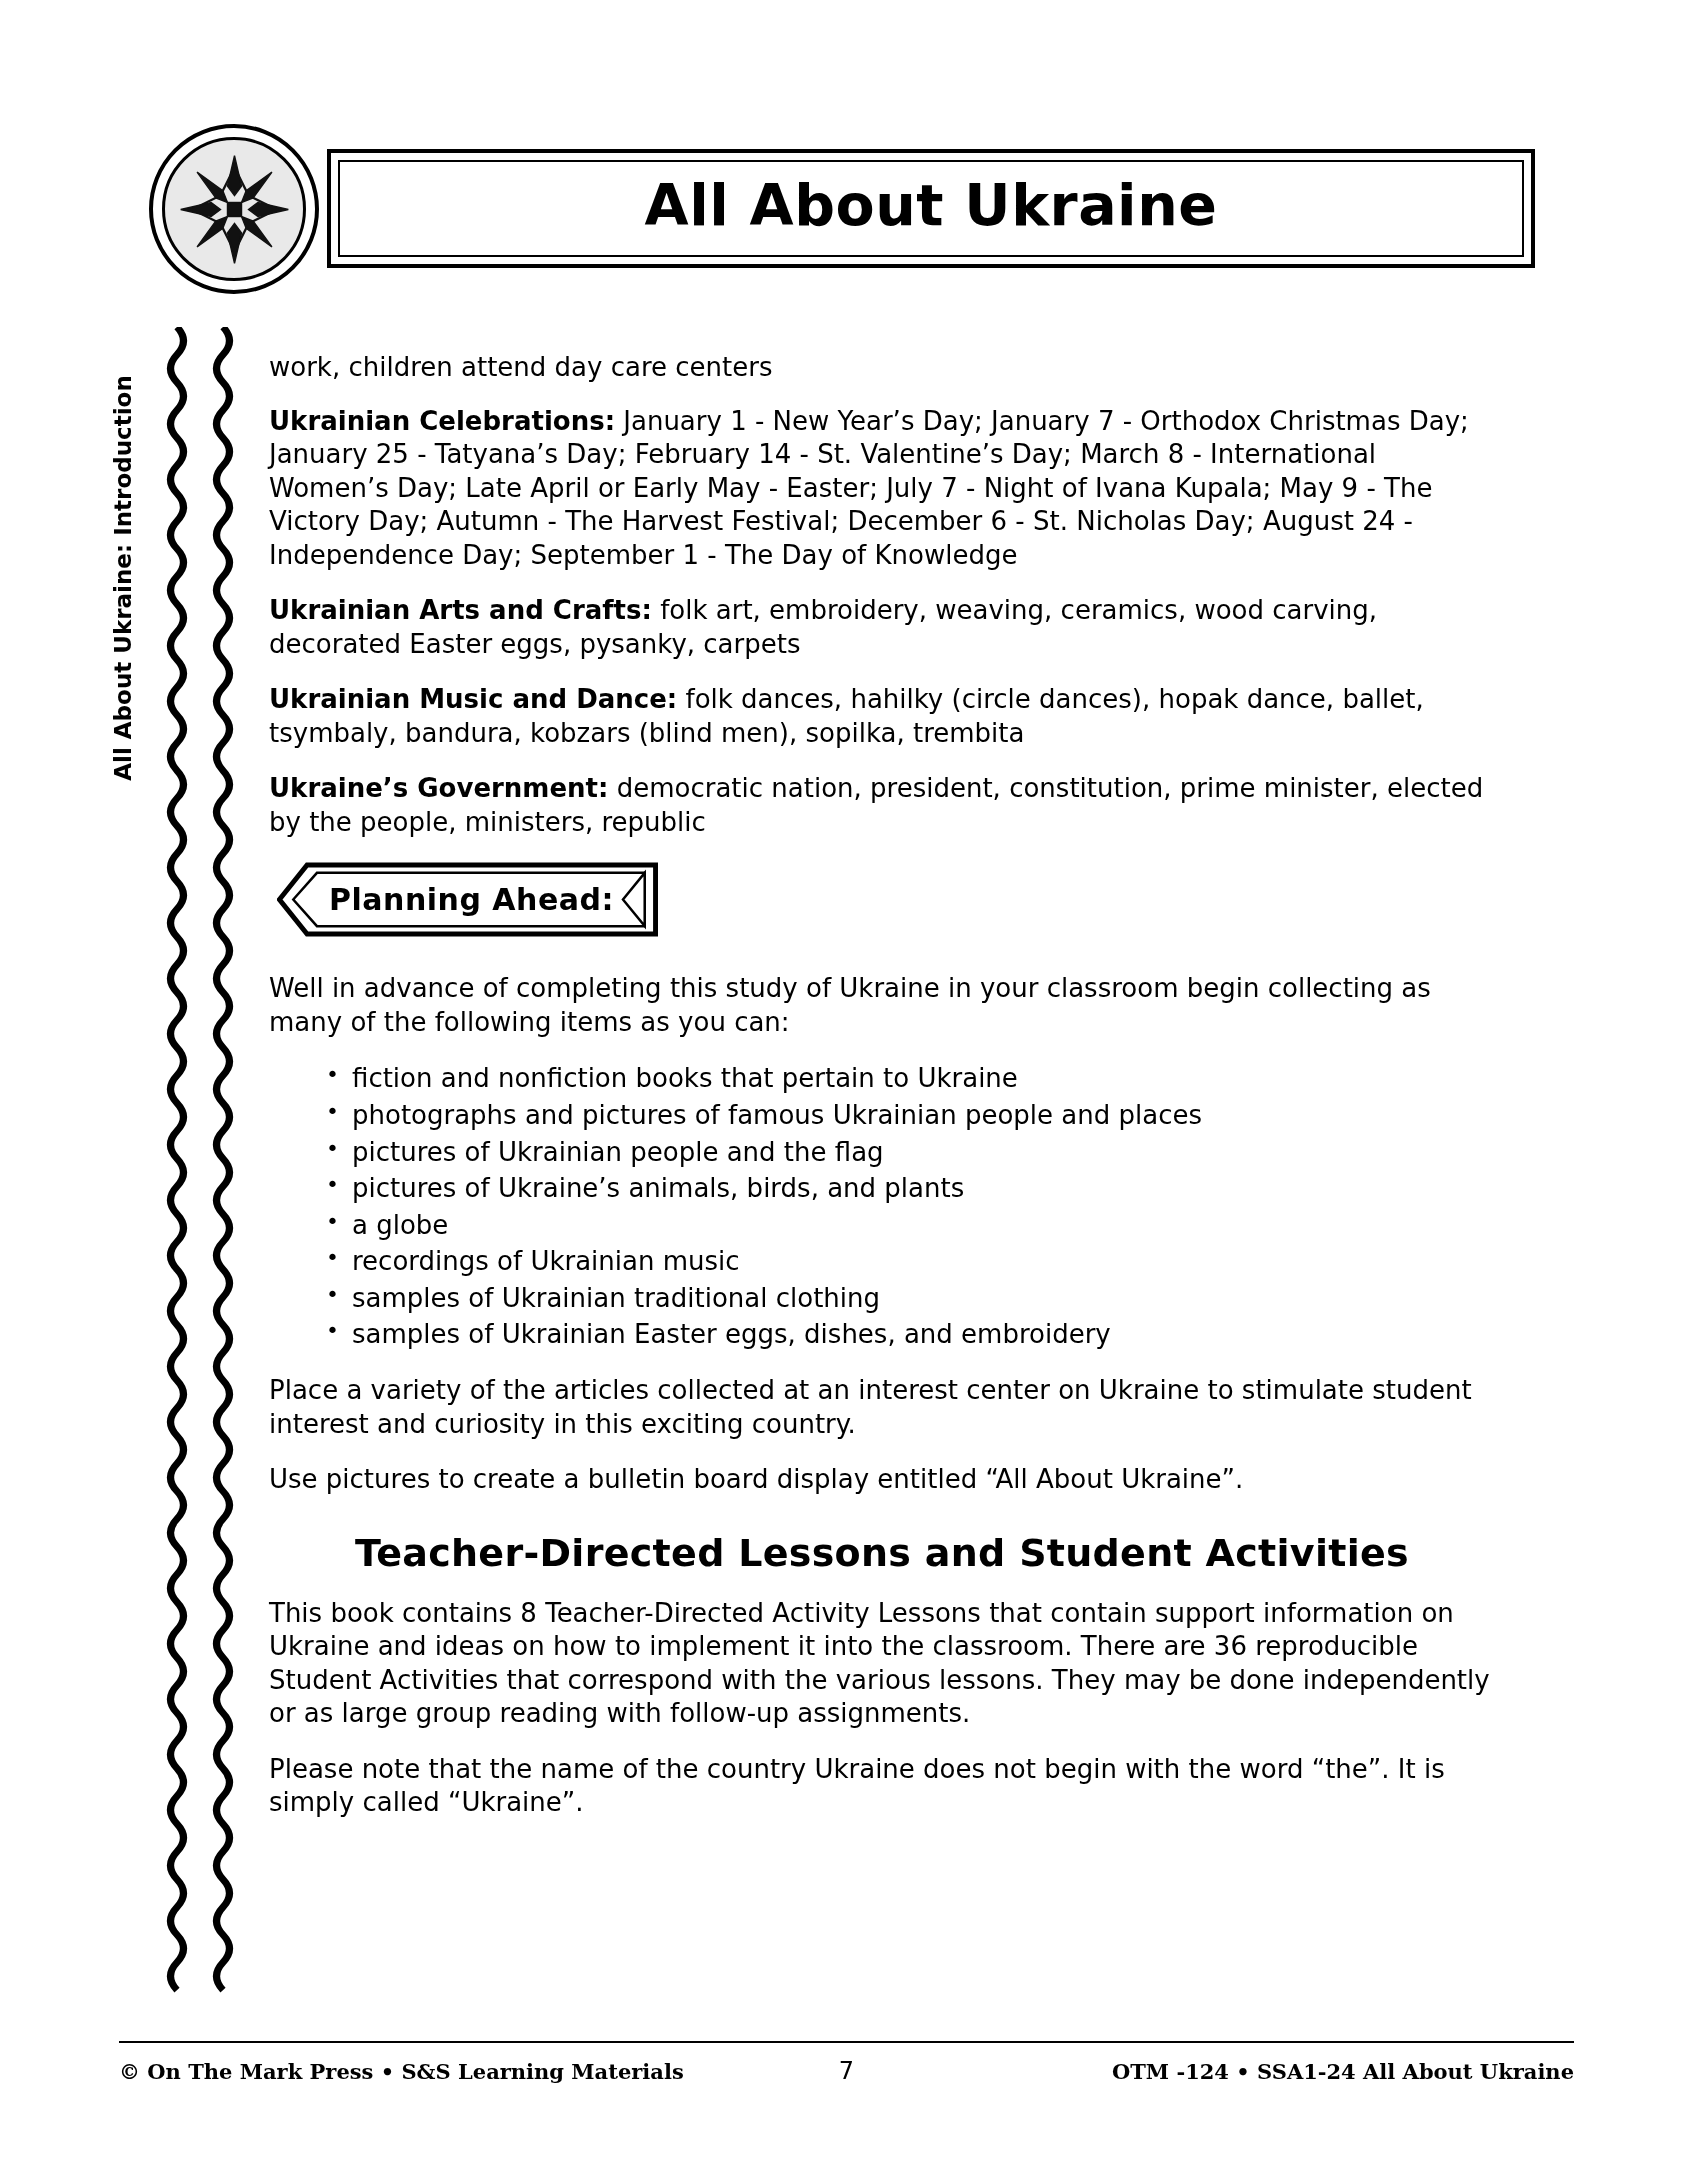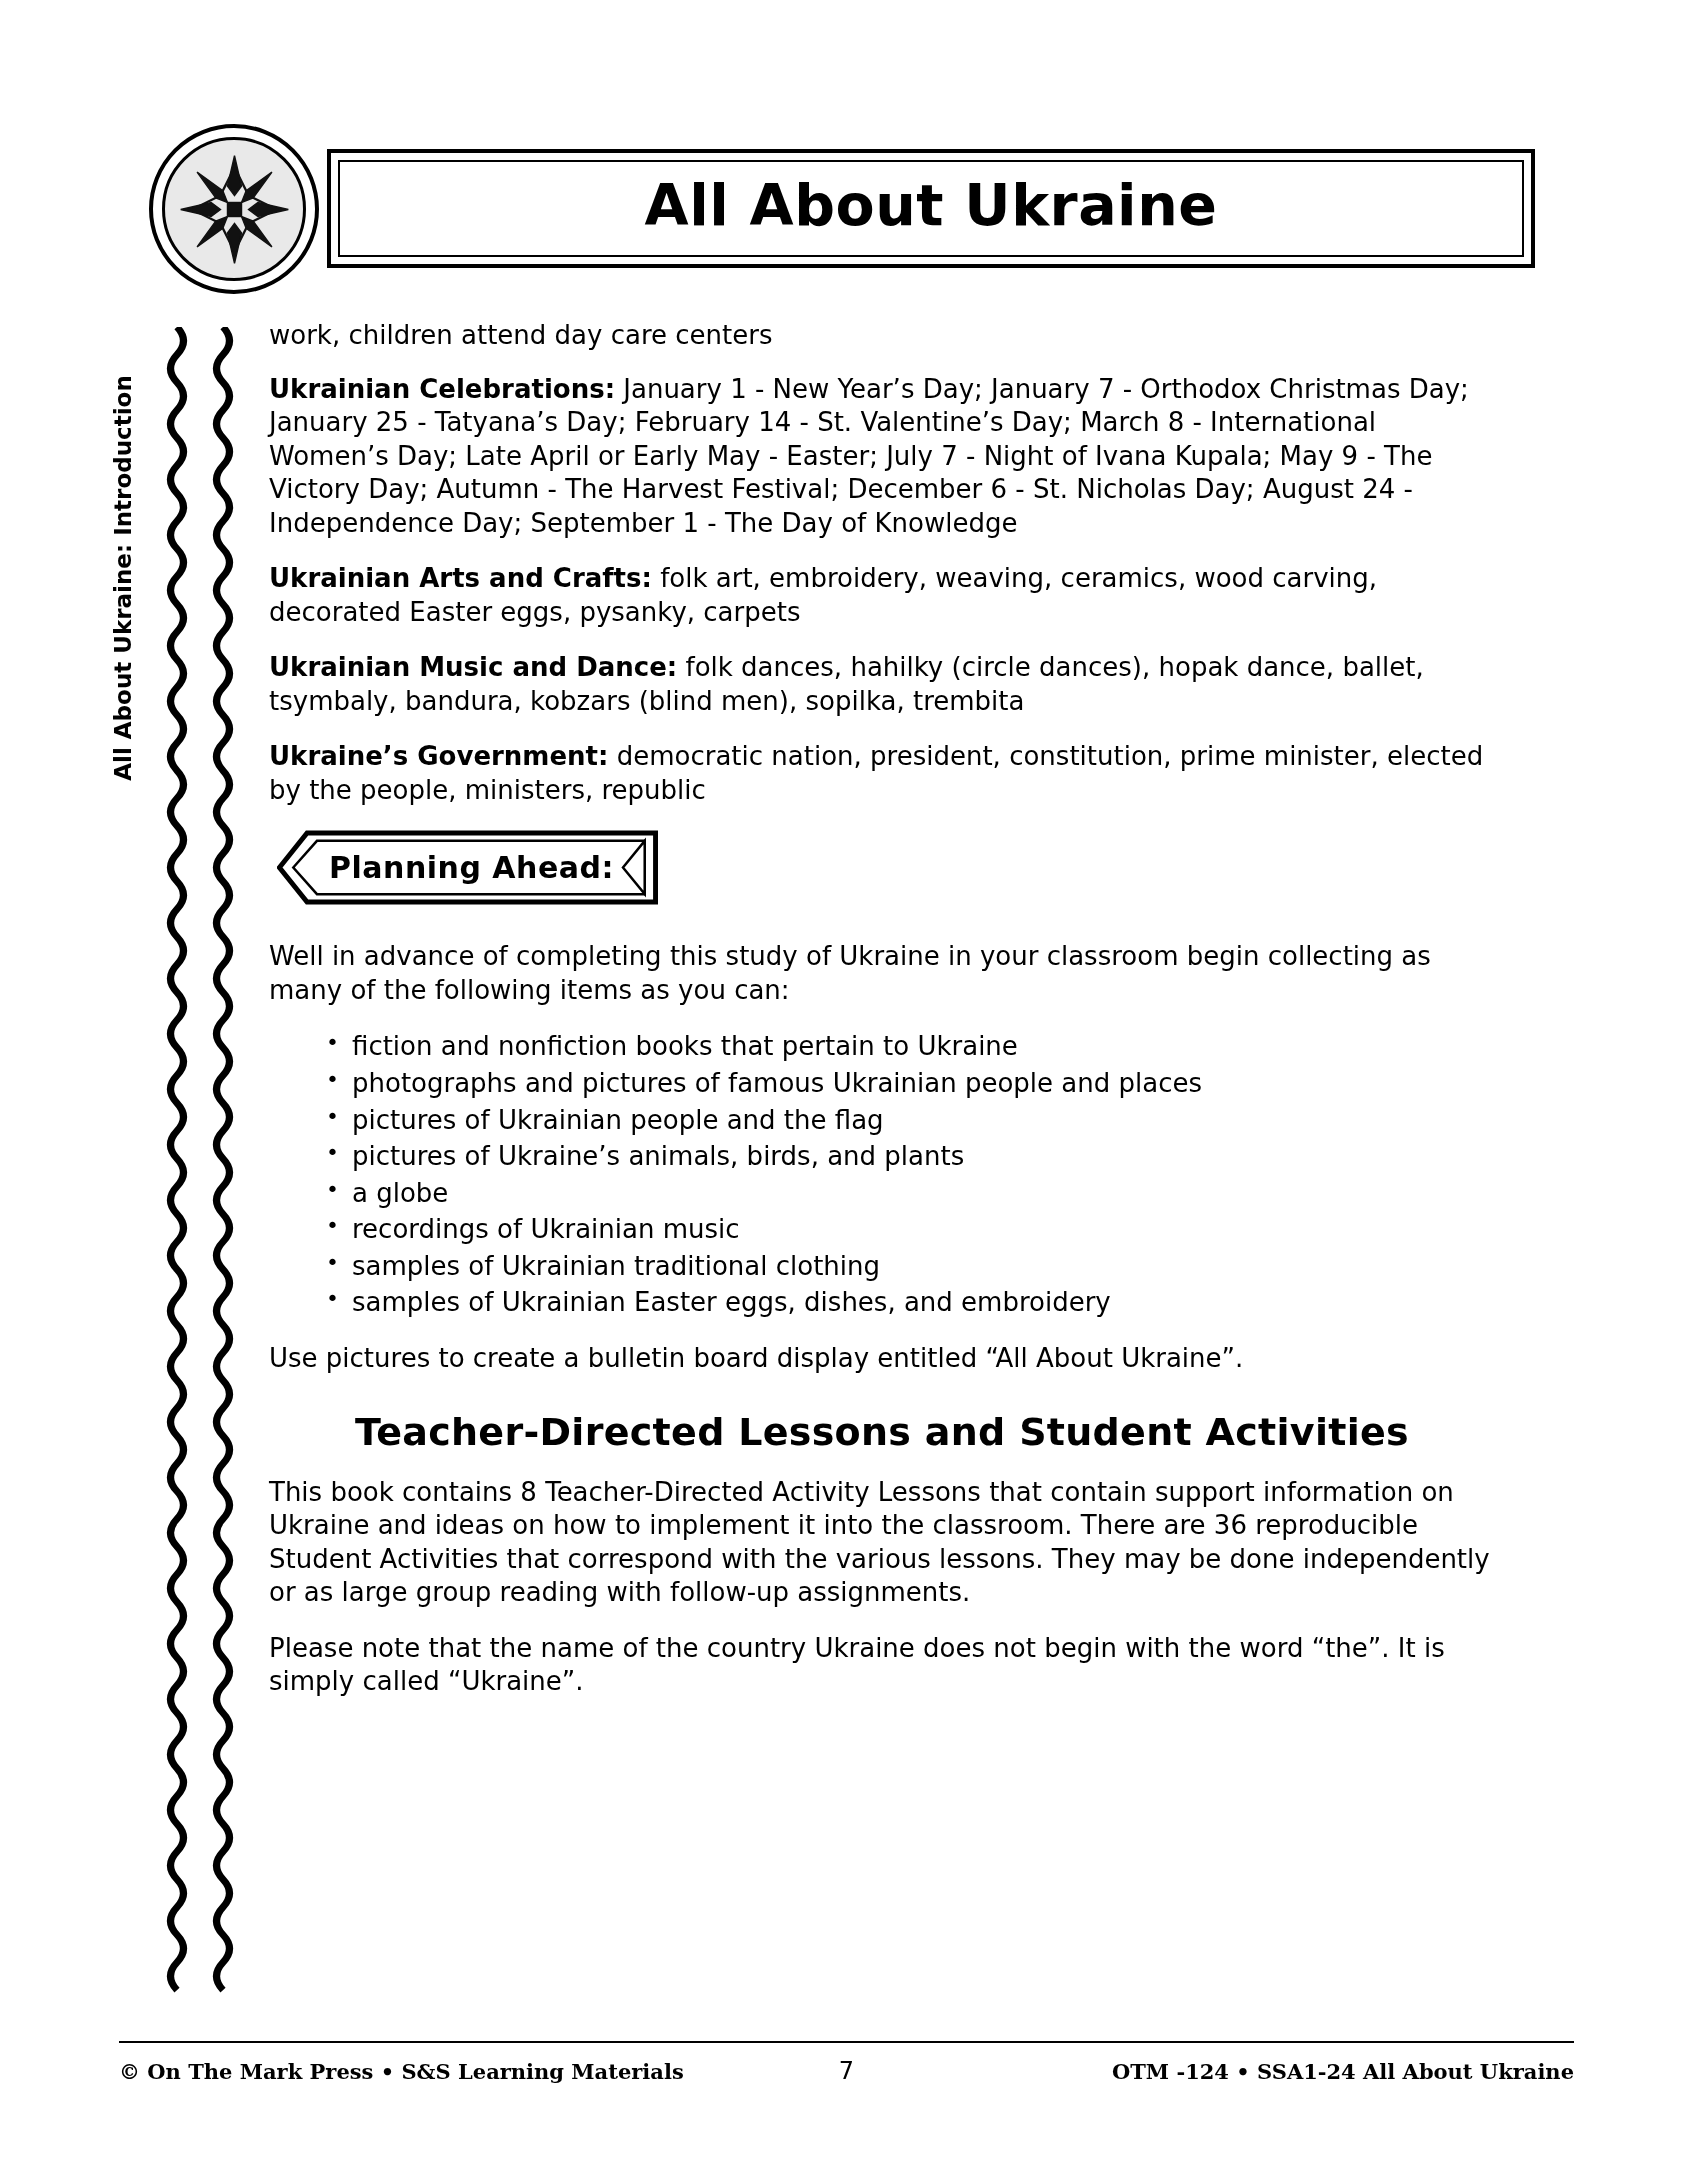--- a/index.html
+++ b/index.html
@@ -127,21 +127,21 @@
     top: 319px;
     width: 1226px;
   }
 
   p.body {
     margin: 0 0 22px 0;
     font-size: 26px;
     line-height: 1.29;
     font-family: "DejaVu Sans", sans-serif;
   }
-  p.tight { margin-bottom: 20px; }
+  p.tight { margin-bottom: 20px; margin-top: 32px; }
   .lead-in { font-weight: bold; }
 
   h2.section {
     text-align: center;
     font-size: 37px;
     font-weight: bold;
     margin: 26px 0 28px 0;
     letter-spacing: 0.3px;
   }
   h2.section.wide {
@@ -303,20 +303,21 @@
       <li>fiction and nonfiction books that pertain to Ukraine</li>
       <li>photographs and pictures of famous Ukrainian people and places</li>
       <li>pictures of Ukrainian people and the flag</li>
       <li>pictures of Ukraine’s animals, birds, and plants</li>
       <li>a globe</li>
       <li>recordings of Ukrainian music</li>
       <li>samples of Ukrainian traditional clothing</li>
       <li>samples of Ukrainian Easter eggs, dishes, and embroidery</li>
     </ul>
 
+    <p class="body">Place a variety of the articles collected at an interest center on Ukraine to stimulate student interest and curiosity in this exciting country.</p>
     <p class="body">Use pictures to create a bulletin board display entitled “All About Ukraine”.</p>
 
     <h2 class="section wide">Teacher-Directed Lessons and Student Activities</h2>
 
     <p class="body">This book contains  8 Teacher-Directed Activity Lessons that contain support information on Ukraine and ideas on how to implement it into the classroom.  There are 36 reproducible Student Activities that correspond with the various lessons.  They may be done independently or as large group reading with follow-up assignments.</p>
     <p class="body">Please note that the name of the country Ukraine does not begin with the word “the”.  It is simply called “Ukraine”.</p>
 
   </div>
 
   <div class="footer-rule"></div>

